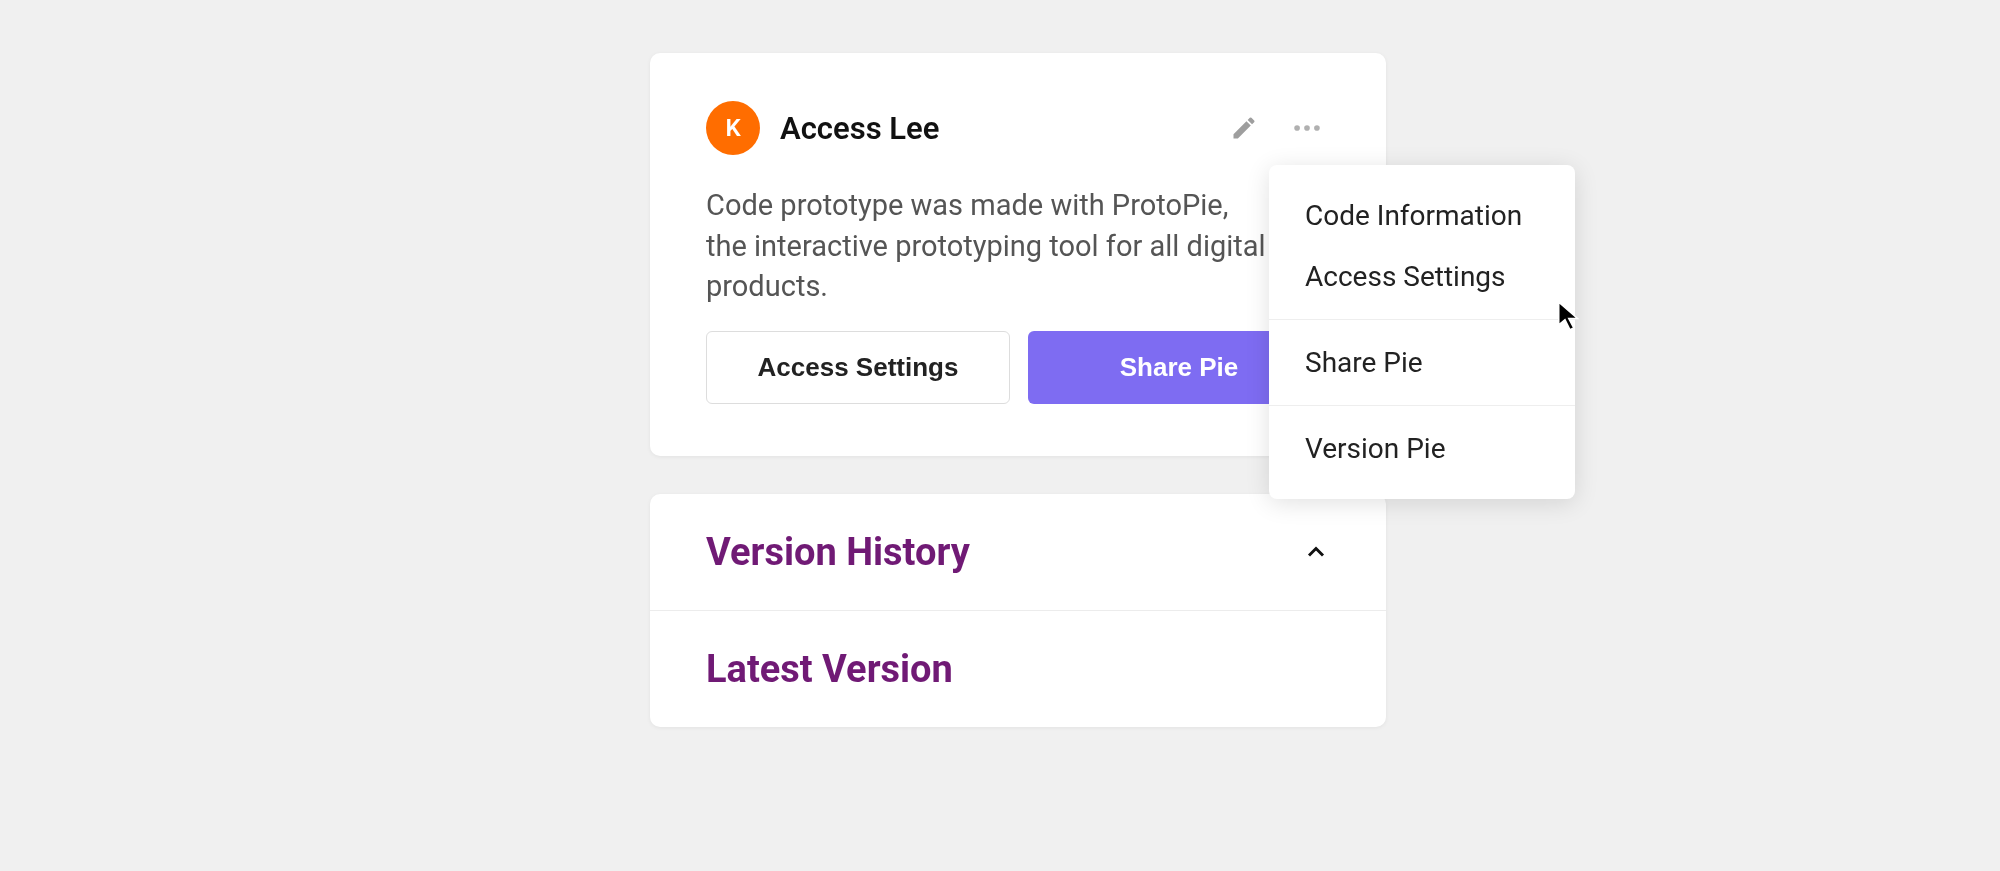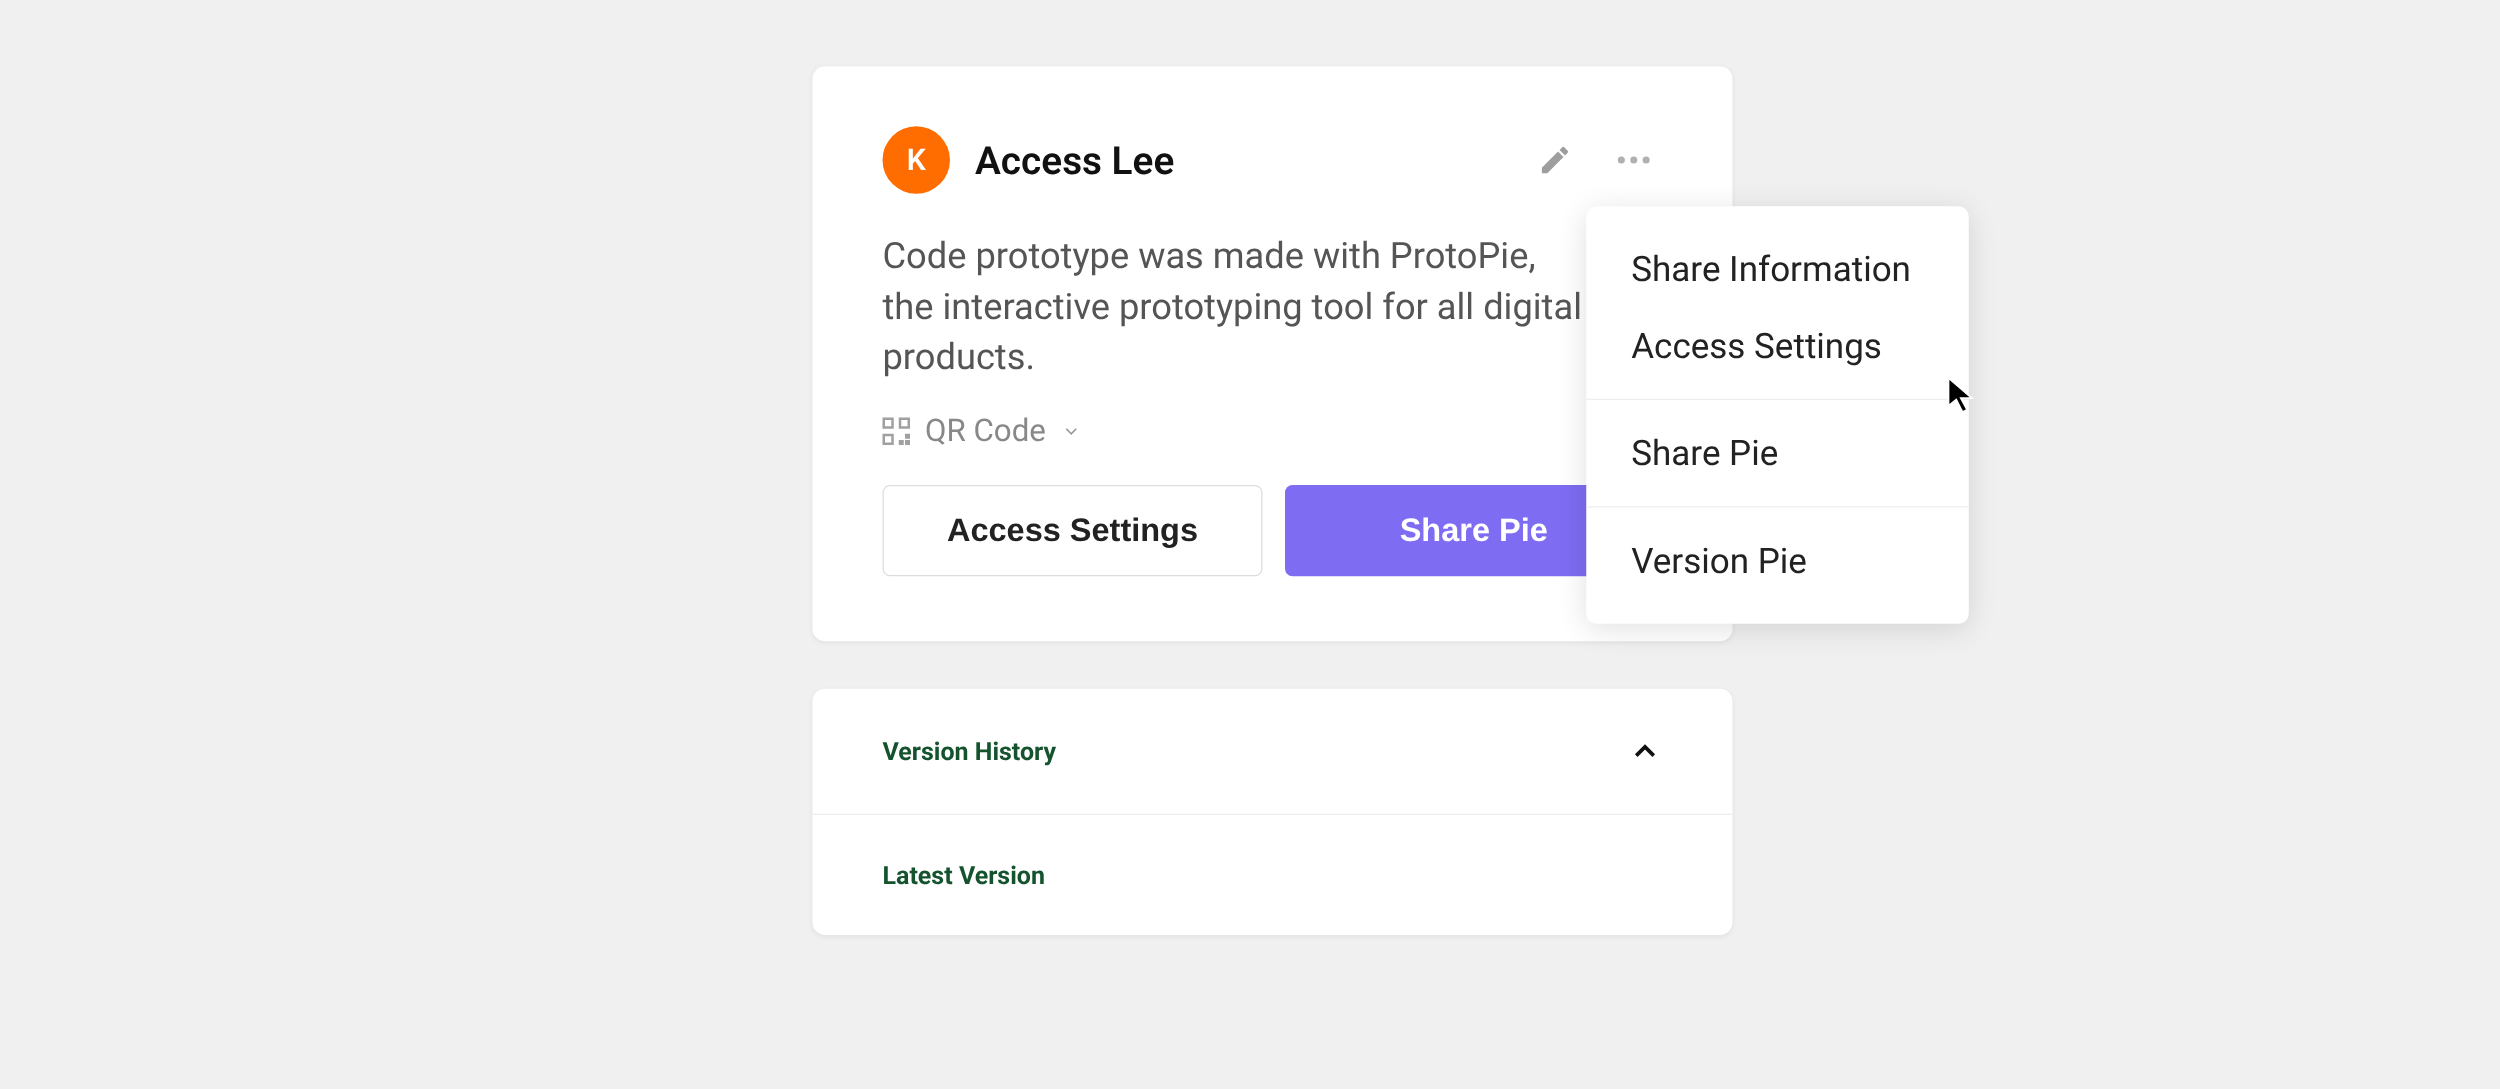--- a/index.html
+++ b/index.html
@@ -132,23 +132,23 @@
       display: flex;
       align-items: center;
       justify-content: space-between;
       padding: 36px 56px;
       border-bottom: 1px solid #ececec;
     }
     .section-row:last-child {
       border-bottom: none;
     }
     .section-title {
-      font-size: 20px;
+      font-size: 38px;
       font-weight: 700;
-      color: #14532d;
+      color: #701a75;
     }
     .dropdown-menu {
       position: absolute;
       left: 1269px;
       top: 165px;
       width: 306px;
       background: #fff;
       border-radius: 8px;
       box-shadow: 0 4px 24px rgba(0,0,0,0.12);
       padding: 14px 0;
@@ -189,34 +189,20 @@
       </button>
       <button class="icon-btn">
         <svg width="34" height="34" viewBox="0 0 24 24" fill="#b0b0b0">
           <circle cx="5" cy="12" r="2"></circle>
             <circle cx="12" cy="12" r="2"></circle>
             <circle cx="19" cy="12" r="2"></circle>
         </svg>
       </button>
     </div>
     <div class="description">Code prototype was made with ProtoPie, the interactive prototyping tool for all digital products.</div>
-    <div class="qr-row">
-      <span class="qr-icon">
-        <span class="tl"></span>
-          <span class="tr"></span>
-          <span class="bl"></span>
-        <span class="d1"></span>
-          <span class="d2"></span>
-          <span class="d3"></span>
-      </span>
-      <span>QR Code</span>
-      <svg class="chevron-down" viewBox="0 0 24 24" fill="none" stroke="#999" stroke-width="2">
-        <polyline points="6 9 12 15 18 9"></polyline>
-      </svg>
-    </div>
     <div class="button-row">
       <button class="btn btn-outline">Access Settings</button>
       <button class="btn btn-primary">Share Pie</button>
     </div>
   </div>
 
   <div class="section-card">
     <div class="section-row">
       <div class="section-title">Version History</div>
       <svg width="28" height="28" viewBox="0 0 24 24" fill="none" stroke="#111" stroke-width="2.5">
@@ -224,21 +210,21 @@
       </svg>
     </div>
     <div class="section-row">
       <div class="section-title">Latest Version</div>
     </div>
   </div>
 </div>
 
 <div class="dropdown-menu">
   <div class="menu-group">
-    <div class="menu-item">Share Information</div>
+    <div class="menu-item">Code Information</div>
     <div class="menu-item">Access Settings</div>
   </div>
   <div class="menu-divider"></div>
   <div class="menu-group">
     <div class="menu-item">Share Pie</div>
   </div>
   <div class="menu-divider"></div>
   <div class="menu-group">
     <div class="menu-item">Version Pie</div>
   </div>

